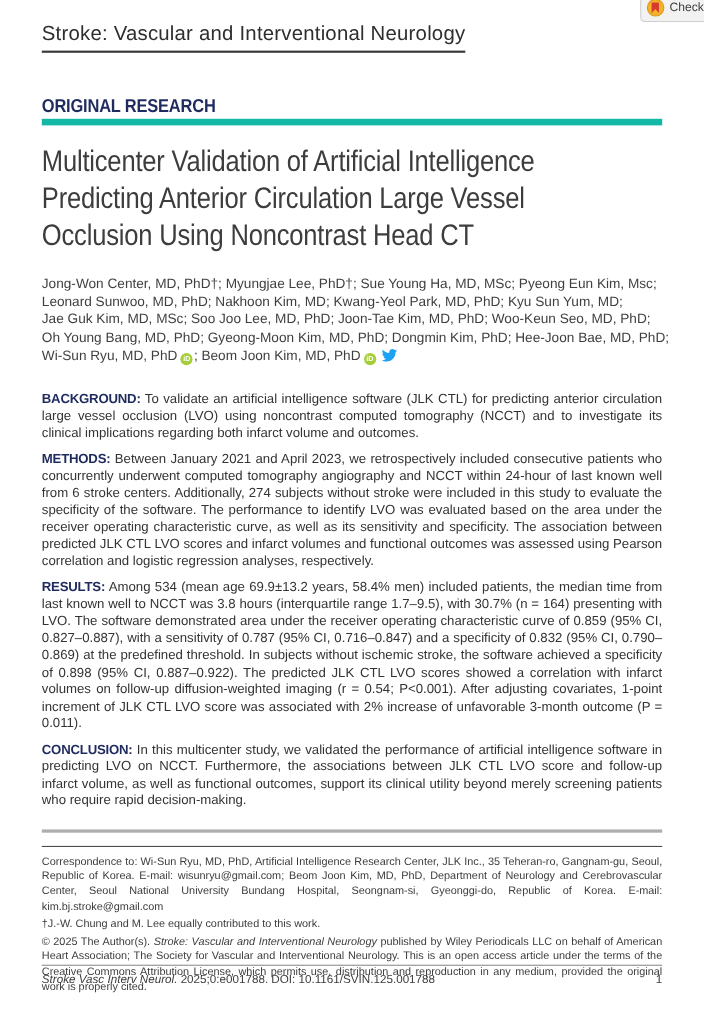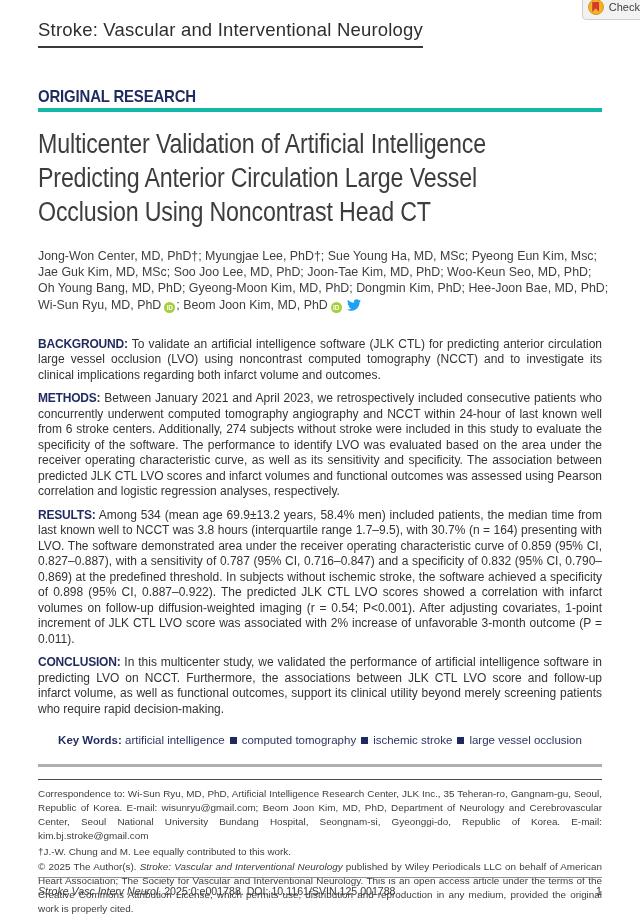--- a/index.html
+++ b/index.html
@@ -28,21 +28,21 @@
 
   
   .masthead { padding-top:19px; }
   .journal-name {
     display:inline-block; margin:0; font-size:18.5px; font-weight:400;
     color:#2e2e2e; letter-spacing:0.2px;
     border-bottom:2px solid #3a3a3a; padding-bottom:5px;
   }
 
   
-  .category-wrap { margin-top:39px; border-bottom:4px solid #14b8a6; padding-bottom:1px; }
+  .category-wrap { margin-top:39px; border-bottom:6px solid #14b8a6; padding-bottom:1px; }
   .category-text {
     display:inline-block; margin:0; font-size:17px; font-weight:700;
     color:#1f2a5e; letter-spacing:-0.2px;
     transform:scaleX(0.88); transform-origin:left bottom;
   }
 
   
   .title-block { margin-top:15px; }
   .title-line {
     font-size:27px; line-height:34px; font-weight:400; color:#3d3d3d;
@@ -117,40 +117,37 @@
   </div>
 
   <div class="title-block">
     <div class="title-line">Multicenter Validation of Artificial Intelligence</div>
     <div class="title-line">Predicting Anterior Circulation Large Vessel</div>
     <div class="title-line">Occlusion Using Noncontrast Head CT</div>
   </div>
 
   <div class="authors">
     <div class="author-line">Jong-Won Center, MD, PhD†; Myungjae Lee, PhD†; Sue Young Ha, MD, MSc; Pyeong Eun Kim, Msc;</div>
+    <div class="author-line">Leonard Sunwoo, MD, PhD; Nakhoon Kim, MD; Kwang-Yeol Park, MD, PhD; Kyu Sun Yum, MD;</div>
     <div class="author-line">Jae Guk Kim, MD, MSc; Soo Joo Lee, MD, PhD; Joon-Tae Kim, MD, PhD; Woo-Keun Seo, MD, PhD;</div>
     <div class="author-line">Oh Young Bang, MD, PhD; Gyeong-Moon Kim, MD, PhD; Dongmin Kim, PhD; Hee-Joon Bae, MD, PhD;</div>
     <div class="author-line">
       <span>Wi-Sun Ryu, MD, PhD</span><span class="orcid-icon">iD</span><span>; Beom Joon Kim, MD, PhD</span><span class="orcid-icon">iD</span><span class="twitter-icon"><svg width="14" height="12" viewBox="0 0 24 20">
             <path fill="#1da1f2" d="M23.95 2.57c-.88.39-1.83.65-2.82.77 1.01-.61 1.79-1.57 2.16-2.72-.95.56-2 .96-3.13 1.18C19.27.84 18 .24 16.58.24c-2.72 0-4.92 2.2-4.92 4.92 0 .39.04.76.13 1.12C7.69 6.09 4.07 4.13 1.64 1.16c-.43.72-.67 1.56-.67 2.48 0 1.71.87 3.21 2.19 4.1-.81-.03-1.57-.25-2.23-.62v.06c0 2.39 1.69 4.37 3.95 4.83-.41.11-.85.17-1.3.17-.31 0-.61-.03-.92-.09.63 1.95 2.45 3.38 4.6 3.42-1.68 1.32-3.81 2.1-6.1 2.1-.39 0-.78-.02-1.17-.07 2.19 1.39 4.77 2.21 7.56 2.21 9.05 0 14-7.5 14-13.99 0-.21 0-.42-.02-.63.96-.69 1.8-1.56 2.46-2.55l-.04-.01z"></path>
           </svg></span>
     </div>
   </div>
 
   <div class="abstract">
     <p><span class="sec-label">BACKGROUND:</span> <span>To validate an artificial intelligence software (JLK CTL) for predicting anterior circulation large vessel occlusion (LVO) using noncontrast computed tomography (NCCT) and to investigate its clinical implications regarding both infarct volume and outcomes.</span></p>
     <p><span class="sec-label">METHODS:</span> <span>Between January 2021 and April 2023, we retrospectively included consecutive patients who concurrently underwent computed tomography angiography and NCCT within 24-hour of last known well from 6 stroke centers. Additionally, 274 subjects without stroke were included in this study to evaluate the specificity of the software. The performance to identify LVO was evaluated based on the area under the receiver operating characteristic curve, as well as its sensitivity and specificity. The association between predicted JLK CTL LVO scores and infarct volumes and functional outcomes was assessed using Pearson correlation and logistic regression analyses, respectively.</span></p>
     <p><span class="sec-label">RESULTS:</span> <span>Among 534 (mean age 69.9±13.2 years, 58.4% men) included patients, the median time from last known well to NCCT was 3.8 hours (interquartile range 1.7–9.5), with 30.7% (n = 164) presenting with LVO. The software demonstrated area under the receiver operating characteristic curve of 0.859 (95% CI, 0.827–0.887), with a sensitivity of 0.787 (95% CI, 0.716–0.847) and a specificity of 0.832 (95% CI, 0.790–0.869) at the predefined threshold. In subjects without ischemic stroke, the software achieved a specificity of 0.898 (95% CI, 0.887–0.922). The predicted JLK CTL LVO scores showed a correlation with infarct volumes on follow-up diffusion-weighted imaging (r = 0.54; P&lt;0.001). After adjusting covariates, 1-point increment of JLK CTL LVO score was associated with 2% increase of unfavorable 3-month outcome (P = 0.011).</span></p>
     <p><span class="sec-label">CONCLUSION:</span> <span>In this multicenter study, we validated the performance of artificial intelligence software in predicting LVO on NCCT. Furthermore, the associations between JLK CTL LVO score and follow-up infarct volume, as well as functional outcomes, support its clinical utility beyond merely screening patients who require rapid decision-making.</span></p>
   </div>
 
-  <div class="keywords">
-    <span class="kw-label">Key Words:</span>
-    <span>artificial intelligence</span><span class="kw-sq"></span><span>computed tomography</span><span class="kw-sq"></span><span>ischemic stroke</span><span class="kw-sq"></span><span>large vessel occlusion</span>
-  </div>
 
   <div class="rule-gray"></div>
   <div class="rule-dark"></div>
 
   <div class="foot">
     <p class="justify">Correspondence to: Wi-Sun Ryu, MD, PhD, Artificial Intelligence Research Center, JLK Inc., 35 Teheran-ro, Gangnam-gu, Seoul, Republic of Korea. E-mail: wisunryu@gmail.com; Beom Joon Kim, MD, PhD, Department of Neurology and Cerebrovascular Center, Seoul National University Bundang Hospital, Seongnam-si, Gyeonggi-do, Republic of Korea. E-mail: kim.bj.stroke@gmail.com</p>
     <p>†J.-W. Chung and M. Lee equally contributed to this work.</p>
     <p class="justify"><span>© 2025 The Author(s). </span><span class="ital">Stroke: Vascular and Interventional Neurology</span><span> published by Wiley Periodicals LLC on behalf of American Heart Association; The Society for Vascular and Interventional Neurology. This is an open access article under the terms of the Creative Commons Attribution License, which permits use, distribution and reproduction in any medium, provided the original work is properly cited.</span></p>
 
   </div>

